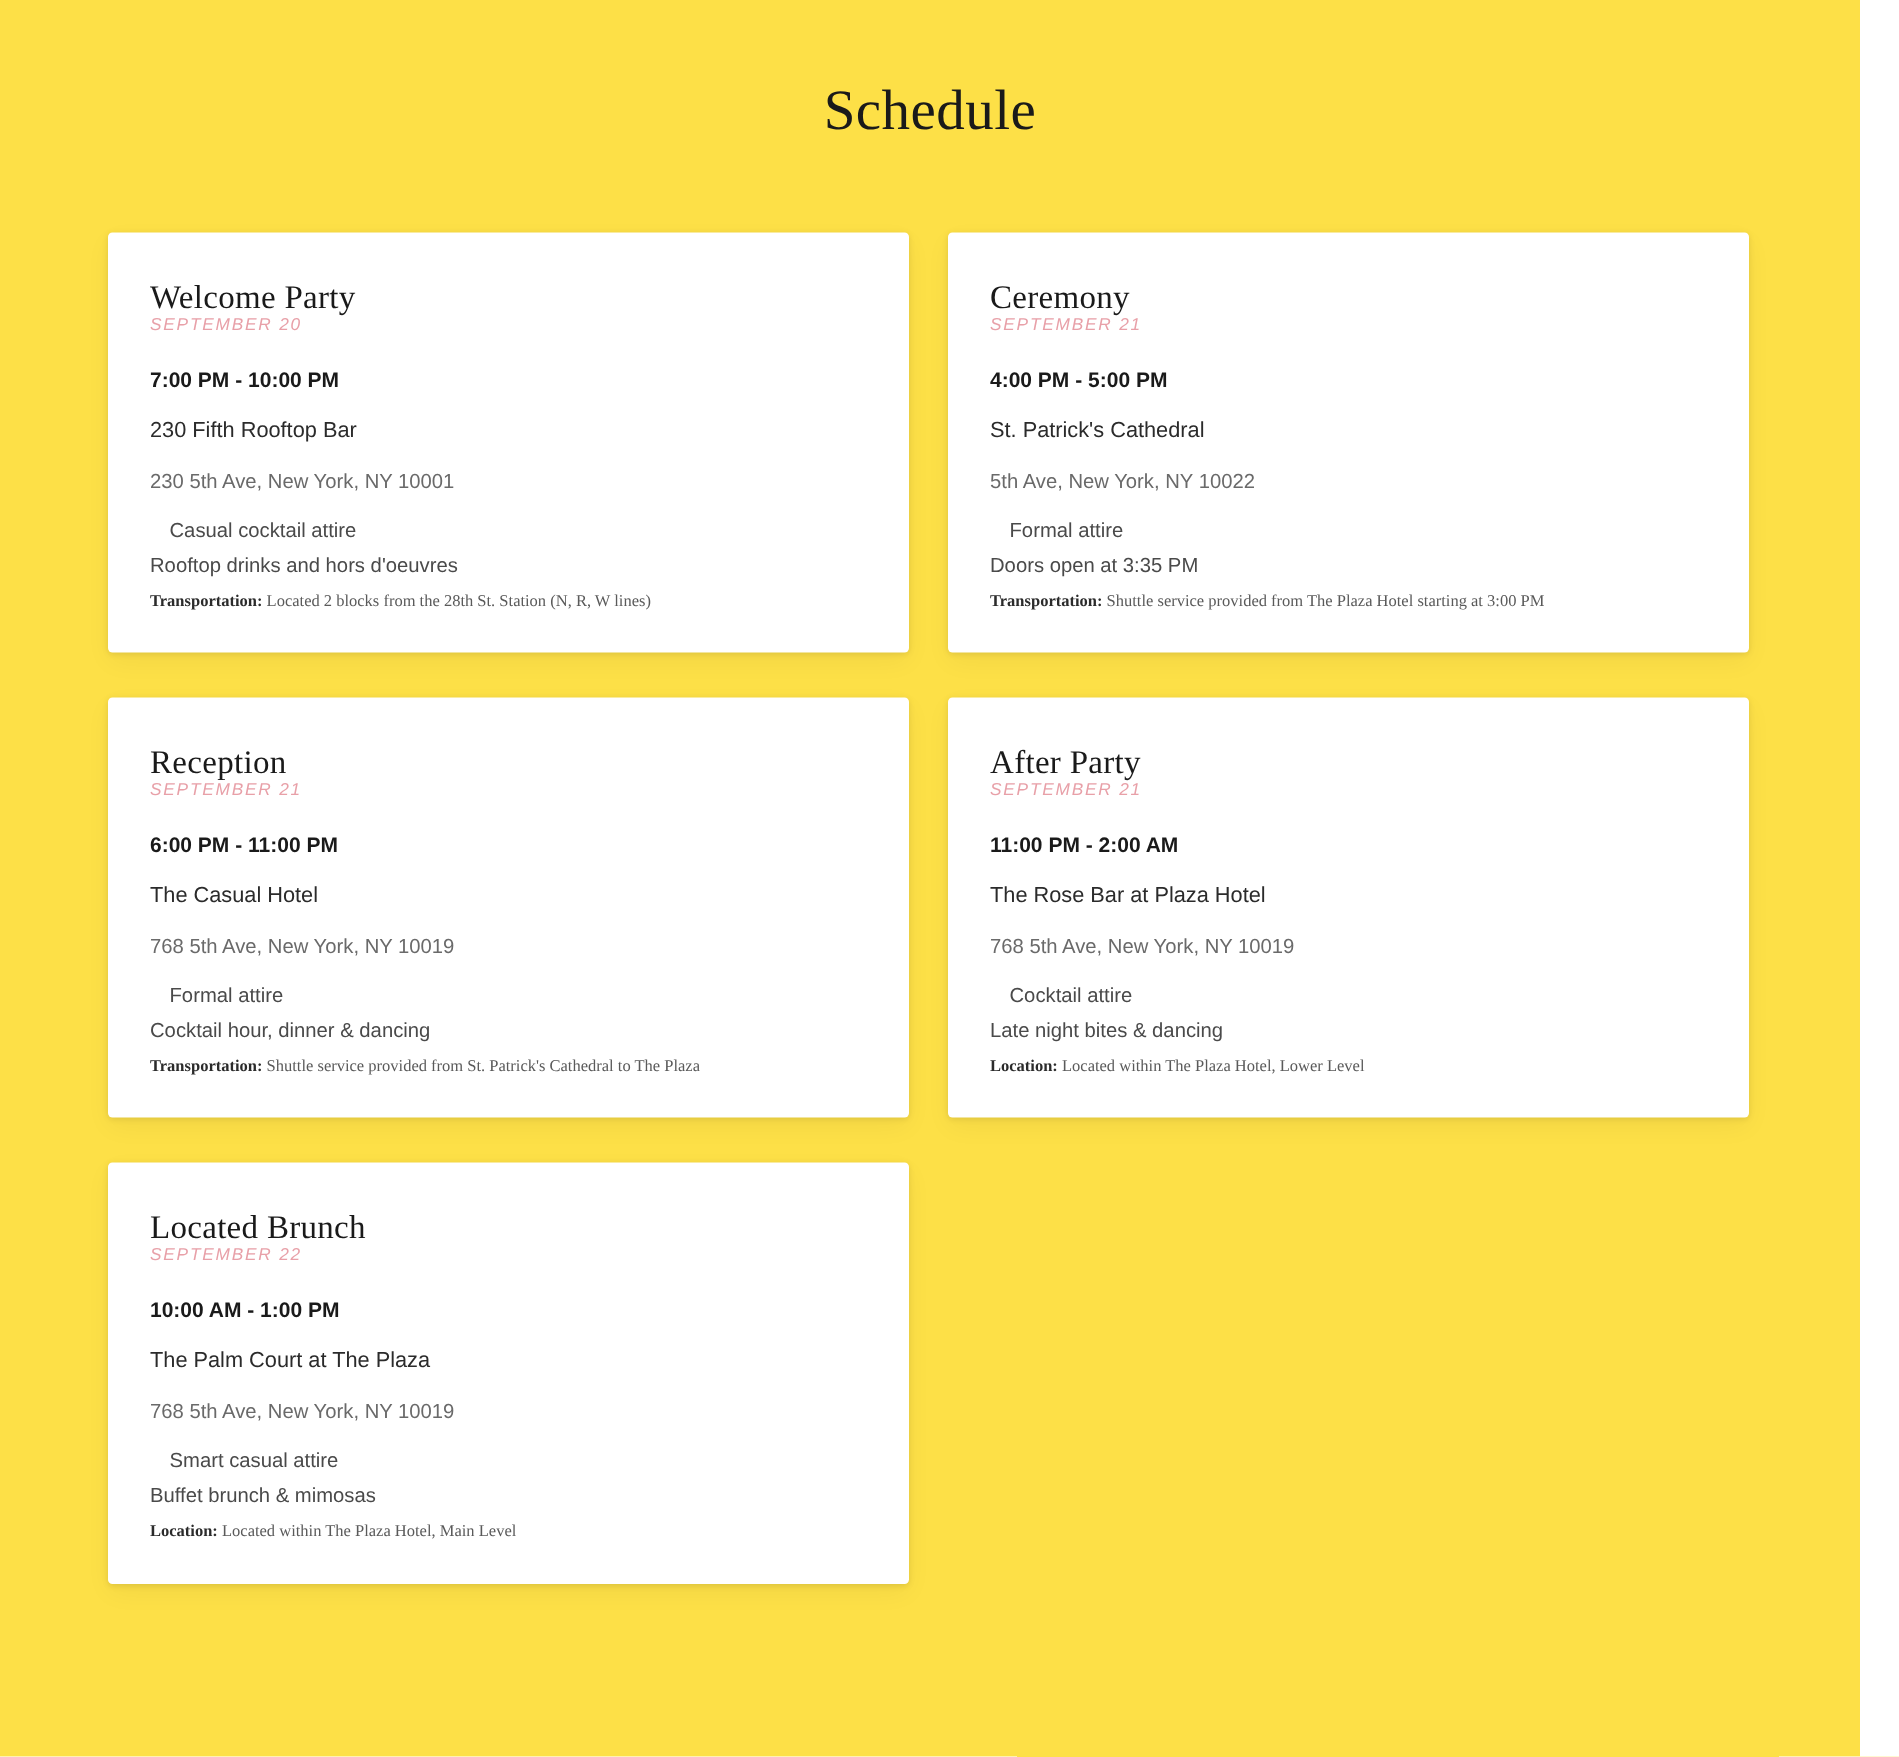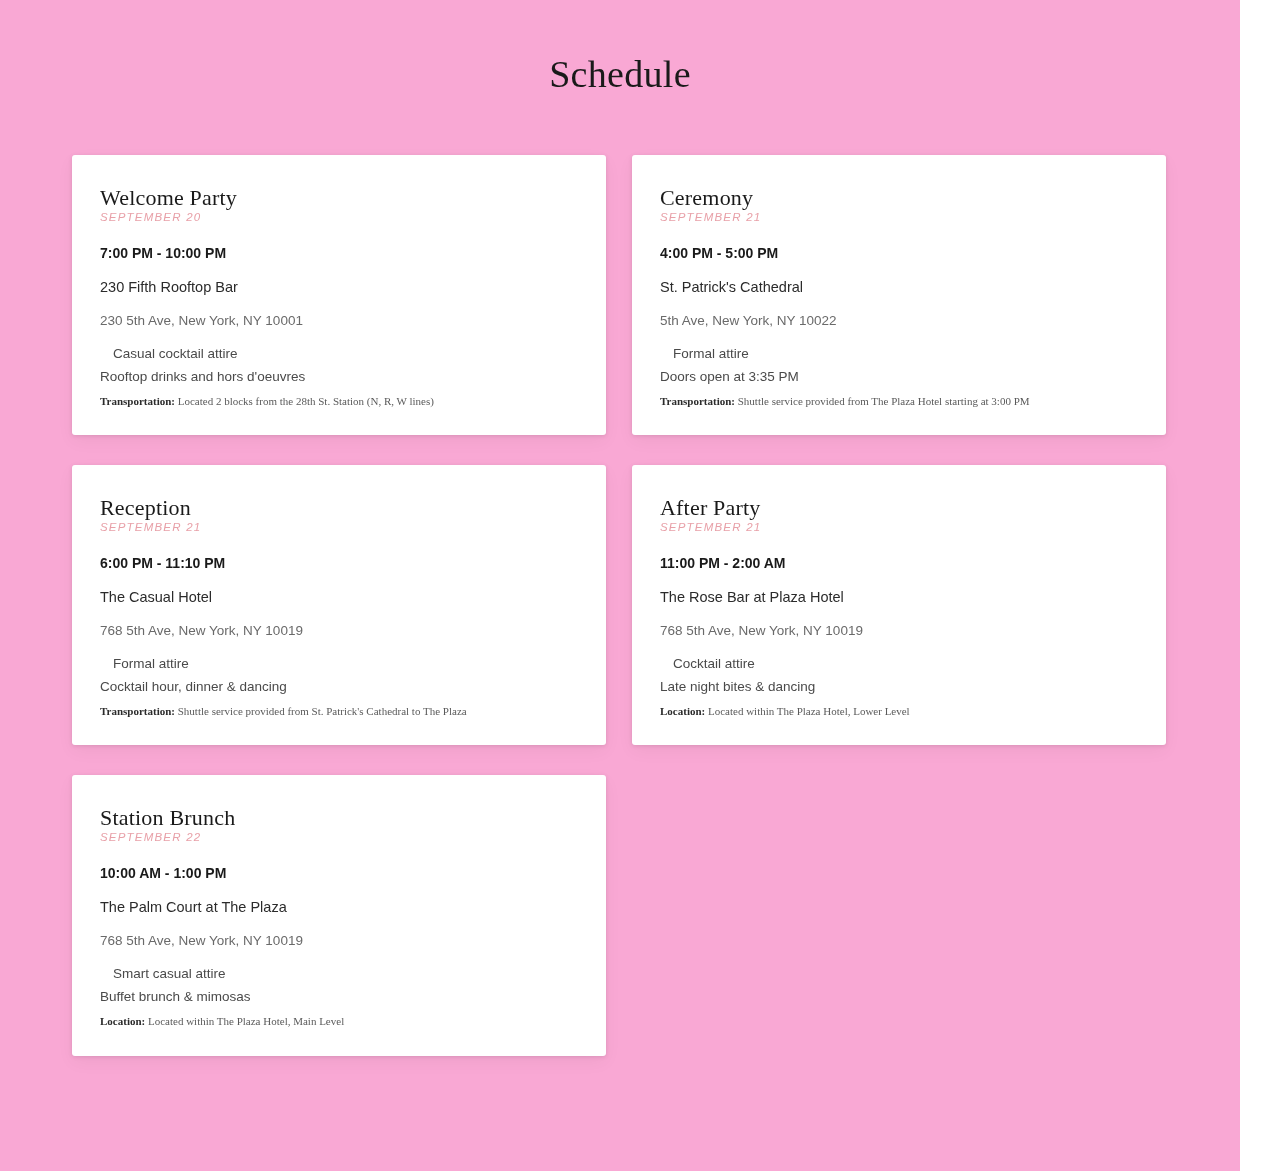--- a/index.html
+++ b/index.html
@@ -7,21 +7,21 @@
     margin: 0;
     padding: 0;
     width: 1266px;
     background: #ffffff;
     font-family: "Liberation Sans", sans-serif;
     -webkit-font-smoothing: antialiased;
   }
   .page {
     width: 1240px;
     min-height: 1171px;
-    background: #f9a8d4;
+    background: #fde047;
     padding-top: 52px;
   }
   .page-header {
     text-align: center;
   }
   .page-title {
     font-family: "Liberation Serif", serif;
     font-size: 38px;
     font-weight: 400;
     color: #1a1a1a;
@@ -154,21 +154,21 @@
         <span class="note-label">Transportation:</span>
         <span>Shuttle service provided from The Plaza Hotel starting at 3:00 PM</span>
       </div>
     </div>
 
     <div class="event-card">
       <div class="card-top">
         <h2 class="card-title">Reception</h2>
         <span class="card-date">SEPTEMBER 21</span>
       </div>
-      <div class="card-time">6:00 PM - 11:10 PM</div>
+      <div class="card-time">6:00 PM - 11:00 PM</div>
       <div class="card-venue">The Casual Hotel</div>
       <div class="card-address">768 5th Ave, New York, NY 10019</div>
       <div class="card-attire">Formal attire</div>
       <div class="card-detail">Cocktail hour, dinner &amp; dancing</div>
       <div class="card-note">
         <span class="note-label">Transportation:</span>
         <span>Shuttle service provided from St. Patrick's Cathedral to The Plaza</span>
       </div>
     </div>
 
@@ -183,21 +183,21 @@
       <div class="card-attire">Cocktail attire</div>
       <div class="card-detail">Late night bites &amp; dancing</div>
       <div class="card-note">
         <span class="note-label">Location:</span>
         <span>Located within The Plaza Hotel, Lower Level</span>
       </div>
     </div>
 
     <div class="event-card">
       <div class="card-top">
-        <h2 class="card-title">Station Brunch</h2>
+        <h2 class="card-title">Located Brunch</h2>
         <span class="card-date">SEPTEMBER 22</span>
       </div>
       <div class="card-time">10:00 AM - 1:00 PM</div>
       <div class="card-venue">The Palm Court at The Plaza</div>
       <div class="card-address">768 5th Ave, New York, NY 10019</div>
       <div class="card-attire">Smart casual attire</div>
       <div class="card-detail">Buffet brunch &amp; mimosas</div>
       <div class="card-note">
         <span class="note-label">Location:</span>
         <span>Located within The Plaza Hotel, Main Level</span>

